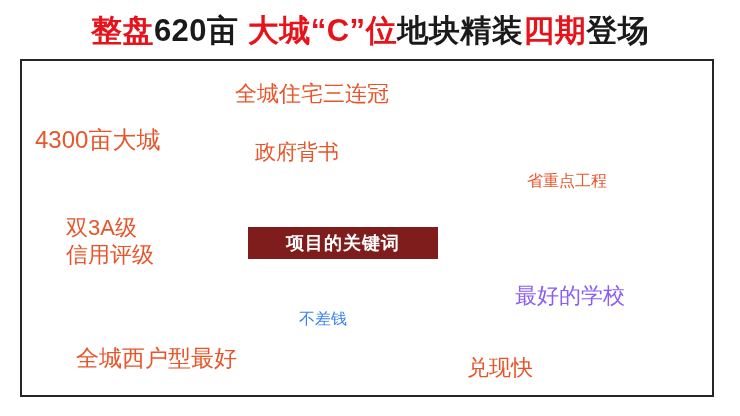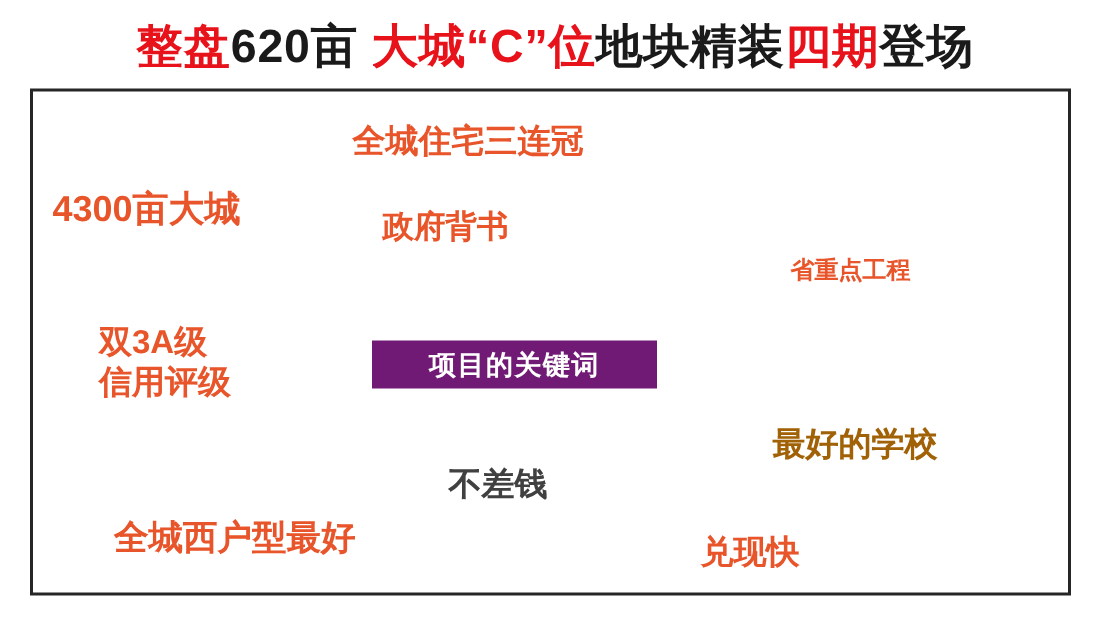--- a/index.html
+++ b/index.html
@@ -45,34 +45,34 @@
     height: 338px;
     border: 2px solid #262626;
     box-sizing: border-box;
     background: #ffffff;
   }
 
   
   .kw {
     position: absolute;
     color: #e8552a;
-    font-weight: bold;
+    font-weight: normal;
     white-space: nowrap;
     line-height: 1.18;
   }
   .kw.two-line { line-height: 1.22; }
 
   
   #center-chip {
     position: absolute;
     left: 248px;
     top: 227px;
     width: 190px;
     height: 32px;
-    background: #701a75;
+    background: #7f1d1d;
     display: flex;
     align-items: center;
     justify-content: center;
   }
   #center-chip .chip-label {
     color: #ffffff;
     font-size: 18px;
     font-weight: bold;
     letter-spacing: 1px;
     white-space: nowrap;
@@ -96,24 +96,24 @@
       <div class="kw two-line" style="left: 233px; top: 78px; font-size: 21px; color: rgb(232, 85, 42);">
         <div>政府背书</div>
       </div>
       <div class="kw" style="left: 505px; top: 111px; font-size: 16px; color: rgb(232, 85, 42);">
         <div>省重点工程</div>
       </div>
       <div class="kw two-line" style="left: 44px; top: 154px; font-size: 22px; color: rgb(232, 85, 42);">
         <div>双3A级</div>
         <div>信用评级</div>
       </div>
-      <div class="kw" style="left: 493px; top: 222px; font-size: 22px; color: #a16207; text-align: right;">
+      <div class="kw" style="left: 493px; top: 222px; font-size: 22px; color: #8b5cf6; text-align: right;">
         <div>最好的学校</div>
       </div>
-      <div class="kw" style="left: 277px; top: 249px; font-size: 22px; color: #404040;">
+      <div class="kw" style="left: 277px; top: 249px; font-size: 16px; color: #3b82f6;">
         <div>不差钱</div>
       </div>
       <div class="kw" style="left: 54px; top: 284px; font-size: 23px; color: rgb(232, 85, 42);">
         <div>全城西户型最好</div>
       </div>
       <div class="kw" style="left: 445px; top: 294px; font-size: 22px; color: rgb(232, 85, 42);">
         <div>兑现快</div>
       </div>
     </div>
 

